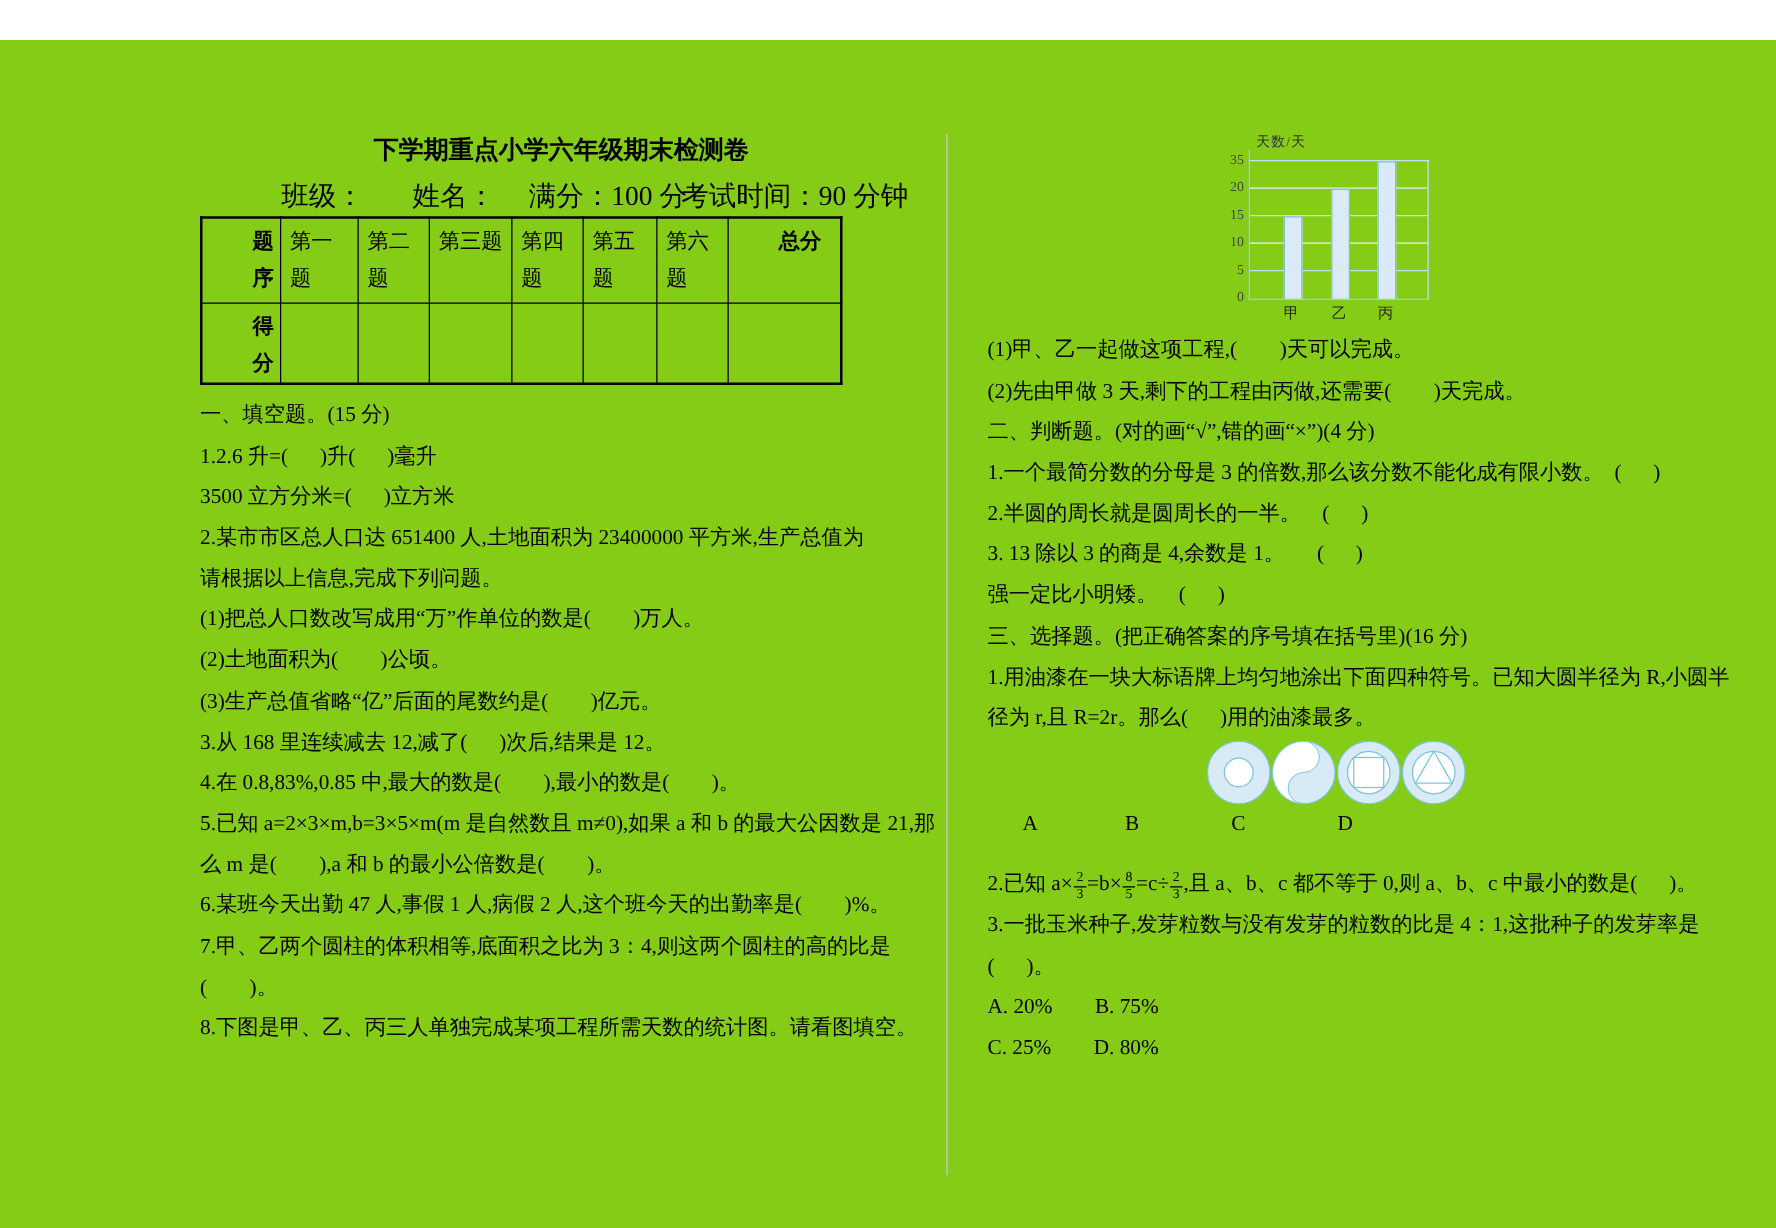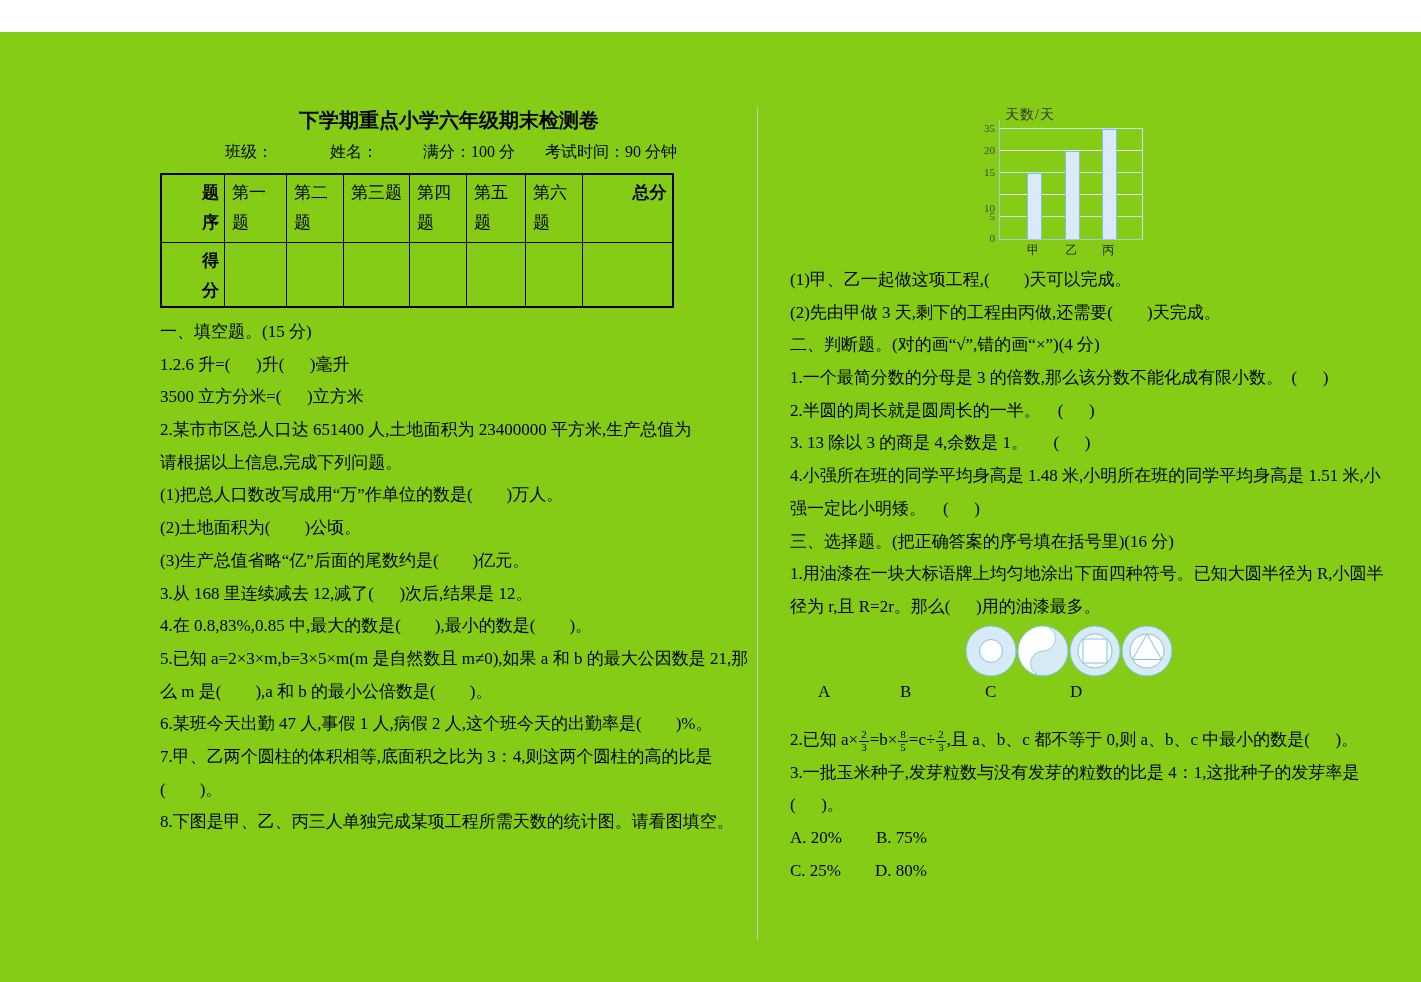--- a/index.html
+++ b/index.html
@@ -5,36 +5,36 @@
   html,body{margin:0;padding:0;background:#fff;}
   #page{position:relative;width:1421px;height:982px;background:#84cc16;overflow:hidden;
         font-family:"Liberation Serif","DejaVu Serif",serif;color:#000;margin-top:32px;}
   
   #left-col{position:absolute;left:160px;top:70px;width:578px;}
   #right-col{position:absolute;left:790px;top:70px;width:616px;}
   #divider{position:absolute;left:757px;top:75px;width:1px;height:833px;}
   
   #paper-title{width:578px;text-align:center;font-weight:bold;font-size:20px;line-height:28px;margin:4px 0 0 0;}
   #info-row{position:relative;height:38px;}
-  #info-row span{position:absolute;top:8px;font-size:16px;white-space:pre;}
+  #info-row span{position:absolute;top:8px;font-size:22px;white-space:pre;}
   #info-class{left:65px;} #info-name{left:170px;} #info-score{left:263px;text-align:center;} #info-time{left:385px;}
   
   table.score{border-collapse:collapse;margin-top:1px;table-layout:fixed;}
   table.score td{border:1px solid #000;font-size:17px;vertical-align:top;padding:3px 5px 0 7px;line-height:30px;}
   table.score{border:2px solid #000;}
   table.score .b{font-weight:bold;padding-left:40px;}
-  table.score .total{text-align:right;}
+  table.score .total{text-align:left;}
   table.score tr.hdr td{height:64px;}
   table.score tr.score-row td{height:30px;}
   
   .line{margin:0;font-size:17px;line-height:32.7px;height:32.7px;white-space:pre;}
   #left-lines{margin-top:8px;}
   
   #chart{position:relative;height:162px;margin-left:185px;width:230px;}
-  #chart-ylabel{position:absolute;left:30px;top:4px;font-size:14px;color:#333;letter-spacing:1px;}
+  #chart-ylabel{position:absolute;left:30px;top:4px;font-size:11px;color:#333;letter-spacing:1px;}
   #plot{position:absolute;left:24px;top:26px;width:142px;height:110px;}
   .gridline{position:absolute;left:0;width:100%;height:1px;}
   .bar{position:absolute;bottom:0;width:15px;box-sizing:border-box;}
   .ytick{position:absolute;left:0;width:20px;text-align:right;font-size:11px;color:#444;}
   .xtick{position:absolute;font-size:12px;color:#222;width:20px;text-align:center;}
   #axis-stub{position:absolute;left:24px;top:18px;width:1px;height:8px;}
   
   #symbols-row{position:relative;height:54px;margin-left:175px;white-space:nowrap;font-size:0;}
   #symbols-row svg{display:inline-block;}
   #choice-labels{position:relative;height:36px;}
@@ -126,37 +126,36 @@
           <div class="gridline" style="bottom: 22px; background: rgb(197, 224, 238);"></div>
           <div class="gridline" style="bottom: 44px; background: rgb(227, 242, 250);"></div>
           <div class="gridline" style="bottom: 66px; background: rgb(197, 224, 238);"></div>
           <div class="gridline" style="bottom: 88px; background: rgb(227, 242, 250);"></div>
           <div class="bar" style="left: 26.58px; height: 66px; background: rgb(218, 234, 248); border-top: 1px solid rgb(133, 189, 214); border-right: 1px solid rgb(133, 189, 214); border-bottom: none; border-left: 1px solid rgb(133, 189, 214); border-image: initial;"></div>
           <div class="bar" style="left: 64.92px; height: 88px; background: rgb(218, 234, 248); border-top: 1px solid rgb(133, 189, 214); border-right: 1px solid rgb(133, 189, 214); border-bottom: none; border-left: 1px solid rgb(133, 189, 214); border-image: initial;"></div>
           <div class="bar" style="left: 101.84px; height: 110px; background: rgb(218, 234, 248); border-top: 1px solid rgb(133, 189, 214); border-right: 1px solid rgb(133, 189, 214); border-bottom: none; border-left: 1px solid rgb(133, 189, 214); border-image: initial;"></div>
         </div>
     <span class="ytick" style="top: 130px;">0</span>
         <span class="ytick" style="top: 108px;">5</span>
-        <span class="ytick" style="top: 100px;">10</span>
+        <span class="ytick" style="top: 86px;">10</span>
         <span class="ytick" style="top: 64px;">15</span>
         <span class="ytick" style="top: 42px;">20</span>
         <span class="ytick" style="top: 20px;">35</span>
         <span class="xtick" style="left: 48.08px; top: 140px;">甲</span>
         <span class="xtick" style="left: 86.42px; top: 140px;">乙</span>
         <span class="xtick" style="left: 123.34px; top: 140px;">丙</span>
       </div>
 
     <div>
         <p class="line">(1)甲、乙一起做这项工程,(        )天可以完成。</p>
         <p class="line">(2)先由甲做 3 天,剩下的工程由丙做,还需要(        )天完成。</p>
         <p class="line">二、判断题。(对的画“√”,错的画“×”)(4 分)</p>
         <p class="line">1.一个最简分数的分母是 3 的倍数,那么该分数不能化成有限小数。  (      )</p>
         <p class="line">2.半圆的周长就是圆周长的一半。    (      )</p>
         <p class="line">3. 13 除以 3 的商是 4,余数是 1。      (      )</p>
-        <p class="line">4.小强所在班的同学平均身高是 1.48 米,小明所在班的同学平均身高是 1.51 米,小</p>
         <p class="line">强一定比小明矮。    (      )</p>
         <p class="line">三、选择题。(把正确答案的序号填在括号里)(16 分)</p>
         <p class="line">1.用油漆在一块大标语牌上均匀地涂出下面四种符号。已知大圆半径为 R,小圆半</p>
         <p class="line">径为 r,且 R=2r。那么(      )用的油漆最多。</p>
       </div>
 
     <div id="symbols-row">
       <svg width="52" height="54" viewBox="0 0 52 54">
         <circle cx="26" cy="27" r="25" class="sym-outer" fill="#d9eaf7" stroke="#7cc4dd"></circle>
         <circle cx="26" cy="27" r="11.5" class="sym-inner" fill="#ffffff" stroke="#7cc4dd"></circle>

